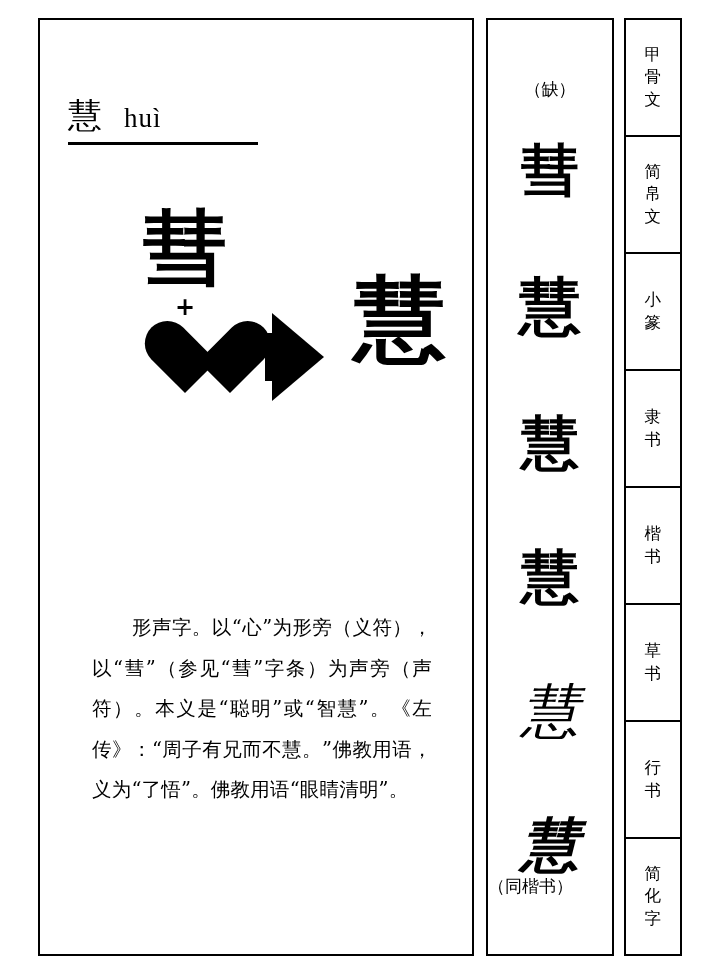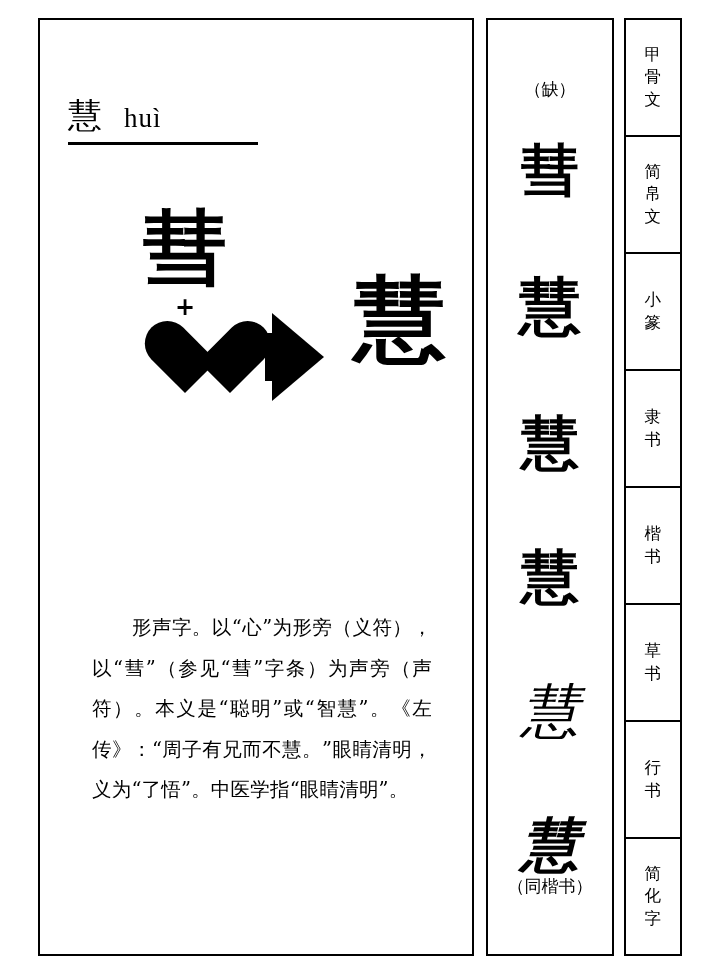--- a/index.html
+++ b/index.html
@@ -175,21 +175,21 @@
     width: 100%;
     text-align: center;
     font-family: "DejaVu Serif", "Liberation Serif", serif;
     font-size: 17px;
   }
   .script-same {
     position: absolute;
     bottom: 56px;
     left: 0;
     width: 100%;
-    text-align: center;
+    text-align: left;
     font-family: "DejaVu Serif", "Liberation Serif", serif;
     font-size: 17px;
   }
   .script-forms {
     position: absolute;
     top: 118px;
     left: 0;
     width: 100%;
     height: 740px;
     display: flex;
@@ -264,21 +264,21 @@
       </div>
 
       <div class="arrow-tail"></div>
       <div class="arrow"></div>
 
       <div class="glyph-right">
         <div class="glyph-seal-result">慧</div>
       </div>
     </div>
 
-    <div class="explanation">形声字。以“心”为形旁（义符），以“彗”（参见“彗”字条）为声旁（声符）。本义是“聪明”或“智慧”。《左传》：“周子有兄而不慧。”眼睛清明，义为“了悟”。中医学指“眼睛清明”。</div>
+    <div class="explanation">形声字。以“心”为形旁（义符），以“彗”（参见“彗”字条）为声旁（声符）。本义是“聪明”或“智慧”。《左传》：“周子有兄而不慧。”佛教用语，义为“了悟”。佛教用语“眼睛清明”。</div>
   </div>
 
   <div class="script-column">
     <div class="script-missing">（缺）</div>
 
     <div class="script-forms">
       <div class="script-glyph">彗</div>
       <div class="script-glyph sealsmall">慧</div>
       <div class="script-glyph">慧</div>
       <div class="script-glyph">慧</div>

